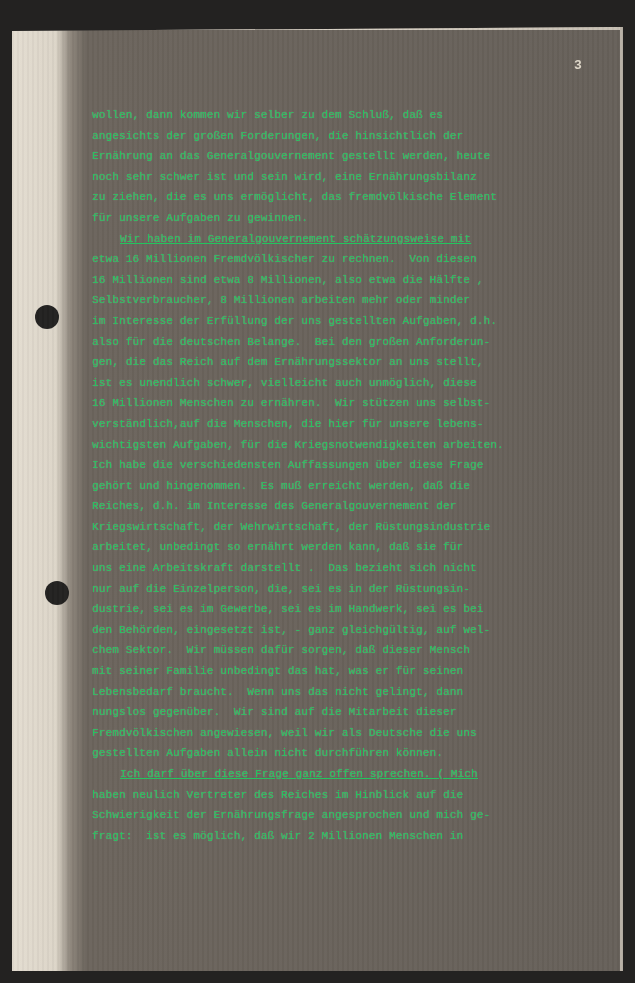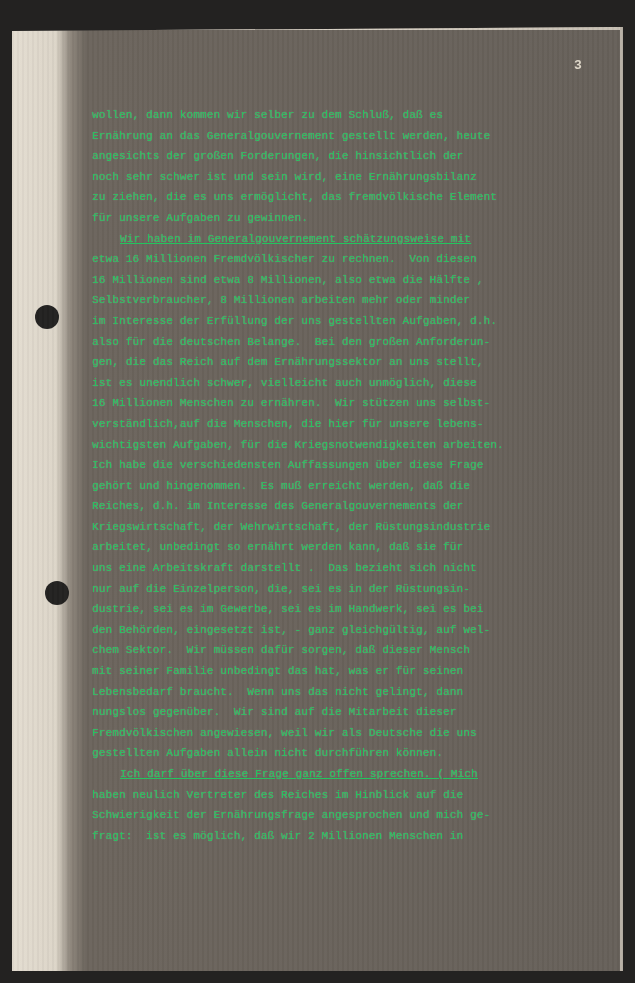--- a/index.html
+++ b/index.html
@@ -55,39 +55,39 @@
   <div class="top-edge"></div>
   <div class="right-edge"></div>
   <div class="punch-hole" style="left:23px; top:278px;"></div>
   <div class="punch-hole" style="left:33px; top:554px;"></div>
 </div>
 
 <div class="page-number">3</div>
 
 <div class="text-block" id="text-block">
     <span class="line">wollen, dann kommen wir selber zu dem Schluß, daß es</span>
+    <span class="line">angesichts der großen Forderungen, die hinsichtlich der</span>
     <span class="line">Ernährung an das Generalgouvernement gestellt werden, heute</span>
-    <span class="line">angesichts der großen Forderungen, die hinsichtlich der</span>
     <span class="line">noch sehr schwer ist und sein wird, eine Ernährungsbilanz</span>
     <span class="line">zu ziehen, die es uns ermöglicht, das fremdvölkische Element</span>
     <span class="line">für unsere Aufgaben zu gewinnen.</span>
     <span class="line indent">Wir haben im Generalgouvernement schätzungsweise mit</span>
     <span class="line">etwa 16 Millionen Fremdvölkischer zu rechnen.  Von diesen</span>
     <span class="line">16 Millionen sind etwa 8 Millionen, also etwa die Hälfte ,</span>
     <span class="line">Selbstverbraucher, 8 Millionen arbeiten mehr oder minder</span>
     <span class="line">im Interesse der Erfüllung der uns gestellten Aufgaben, d.h.</span>
     <span class="line">also für die deutschen Belange.  Bei den großen Anforderun-</span>
     <span class="line">gen, die das Reich auf dem Ernährungssektor an uns stellt,</span>
     <span class="line">ist es unendlich schwer, vielleicht auch unmöglich, diese</span>
     <span class="line">16 Millionen Menschen zu ernähren.  Wir stützen uns selbst-</span>
     <span class="line">verständlich,auf die Menschen, die hier für unsere lebens-</span>
     <span class="line">wichtigsten Aufgaben, für die Kriegsnotwendigkeiten arbeiten.</span>
     <span class="line">Ich habe die verschiedensten Auffassungen über diese Frage</span>
     <span class="line">gehört und hingenommen.  Es muß erreicht werden, daß die</span>
-    <span class="line">Reiches, d.h. im Interesse des Generalgouvernements der</span>
+    <span class="line">Reiches, d.h. im Interesse des Generalgouvernement der</span>
     <span class="line">Kriegswirtschaft, der Wehrwirtschaft, der Rüstungsindustrie</span>
     <span class="line">arbeitet, unbedingt so ernährt werden kann, daß sie für</span>
     <span class="line">uns eine Arbeitskraft darstellt .  Das bezieht sich nicht</span>
     <span class="line">nur auf die Einzelperson, die, sei es in der Rüstungsin-</span>
     <span class="line">dustrie, sei es im Gewerbe, sei es im Handwerk, sei es bei</span>
     <span class="line">den Behörden, eingesetzt ist, - ganz gleichgültig, auf wel-</span>
     <span class="line">chem Sektor.  Wir müssen dafür sorgen, daß dieser Mensch</span>
     <span class="line">mit seiner Familie unbedingt das hat, was er für seinen</span>
     <span class="line">Lebensbedarf braucht.  Wenn uns das nicht gelingt, dann</span>
     <span class="line">nungslos gegenüber.  Wir sind auf die Mitarbeit dieser</span>

